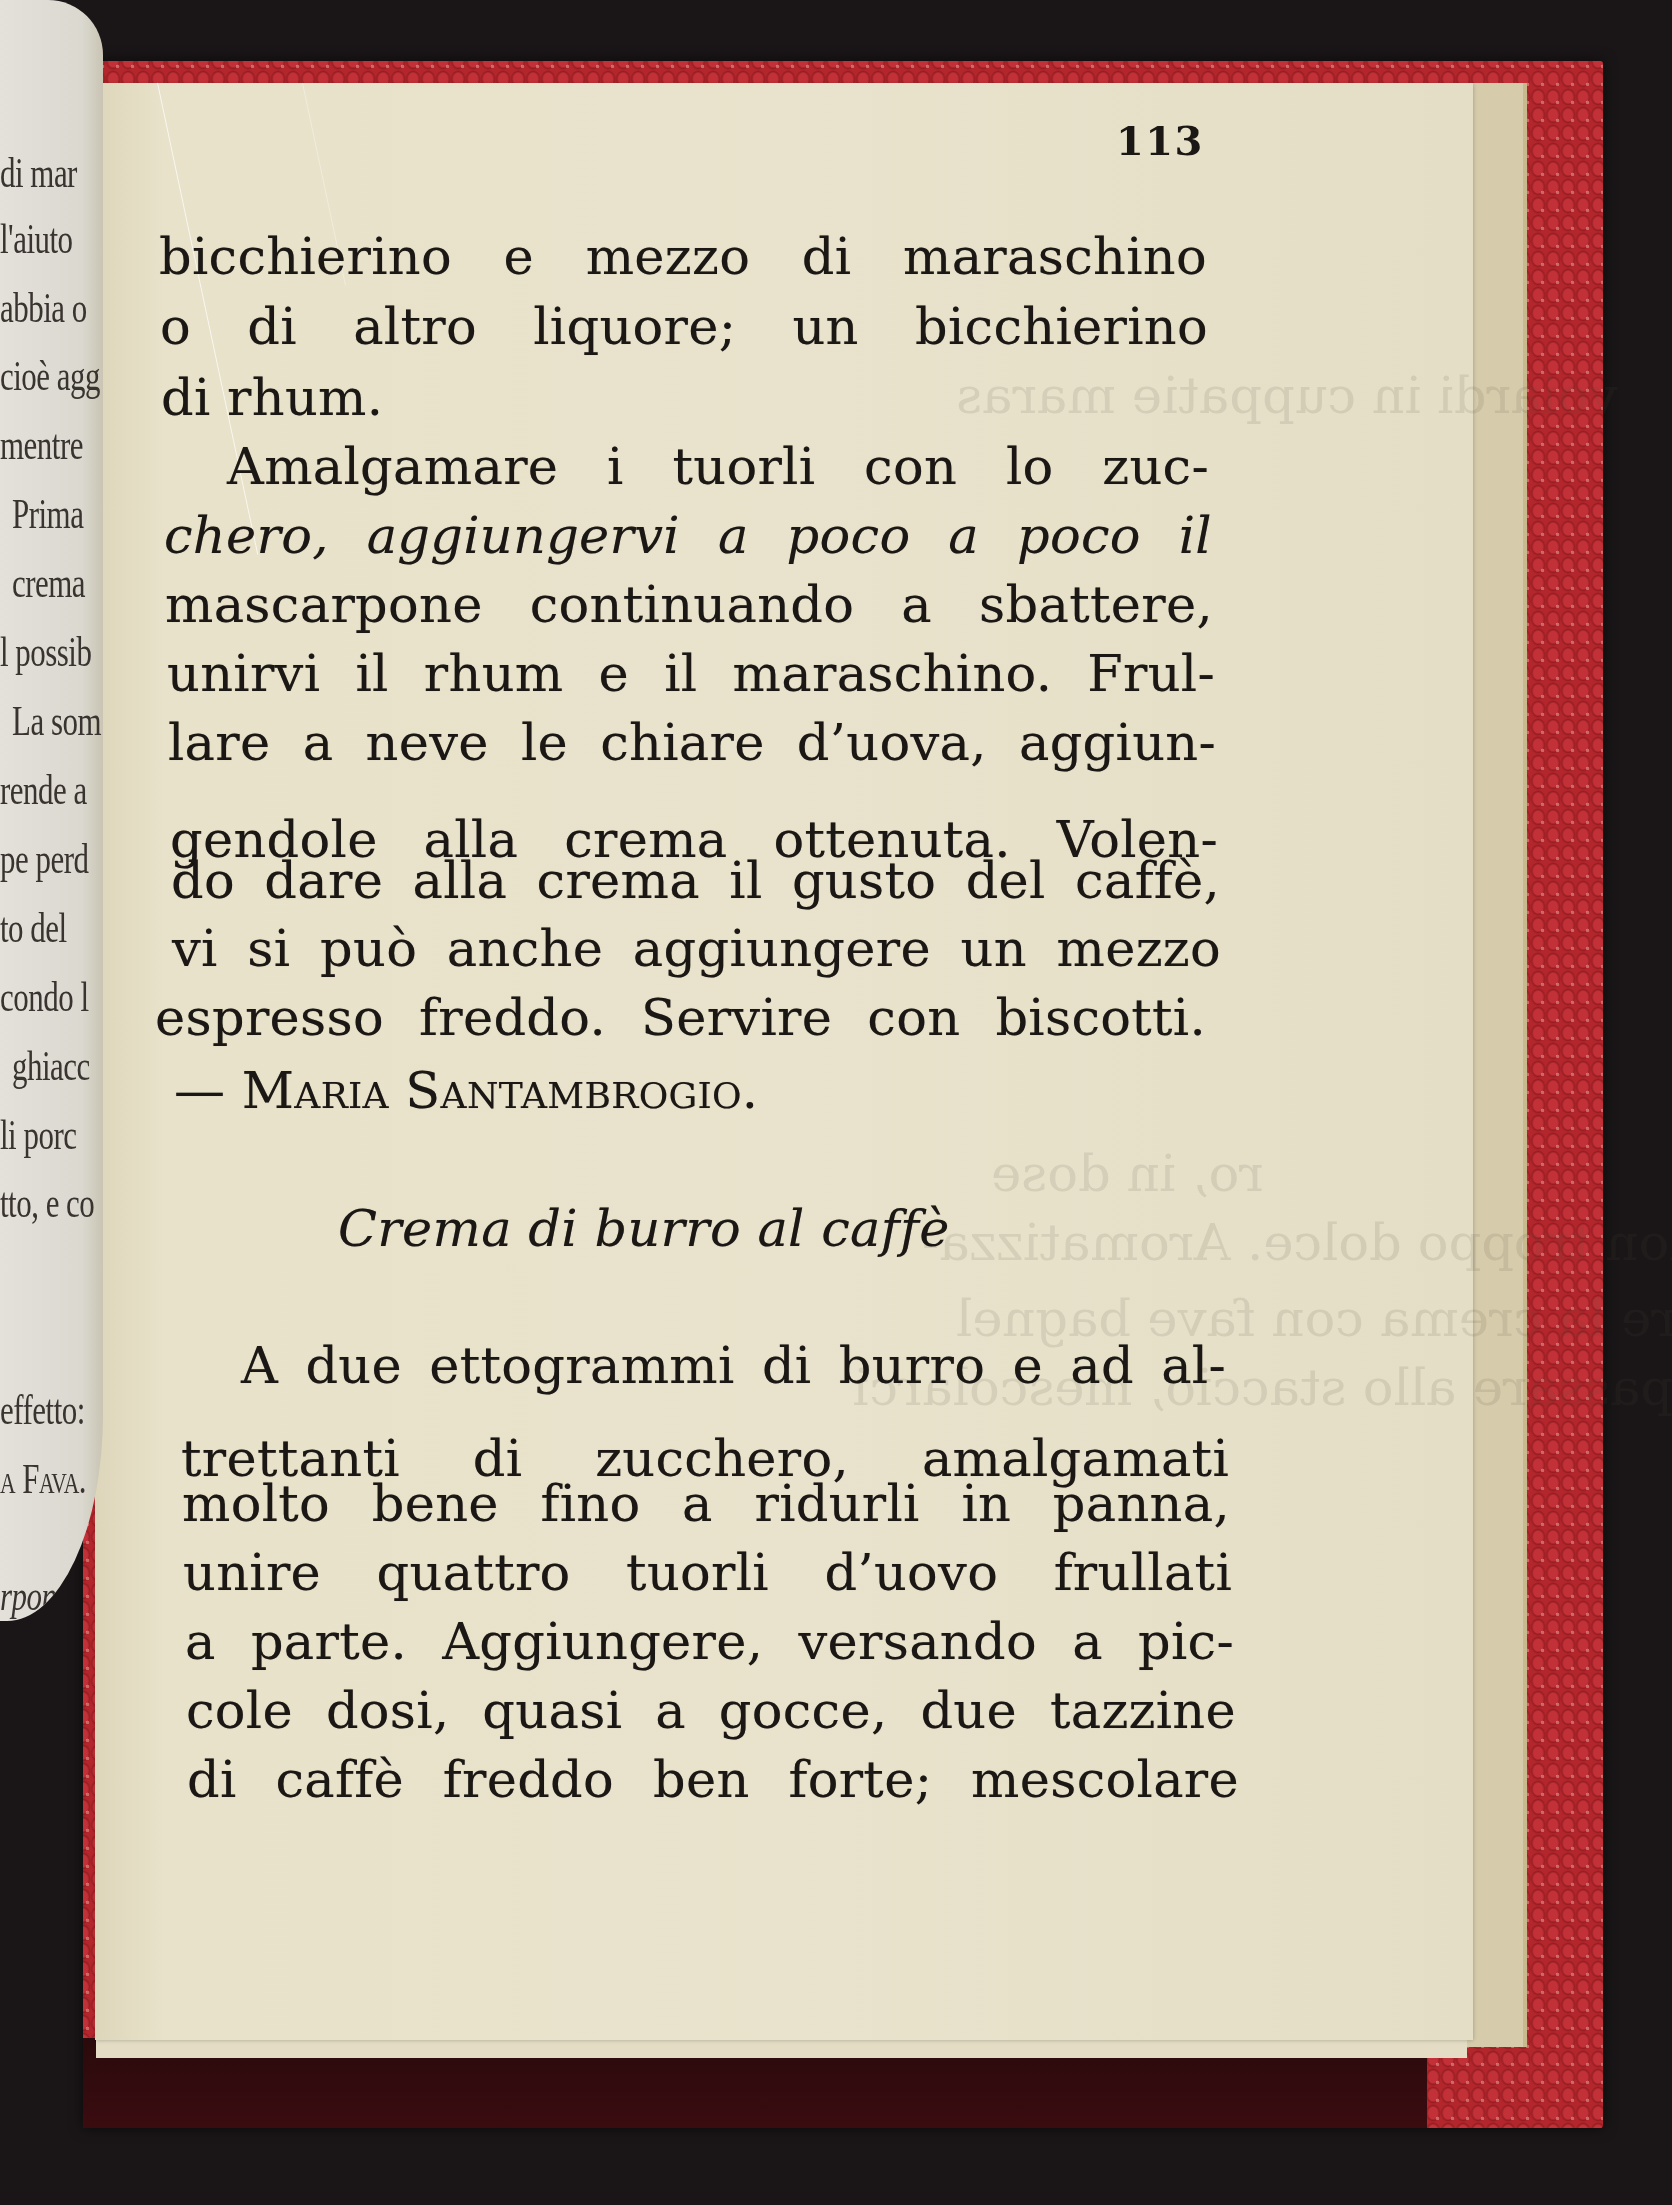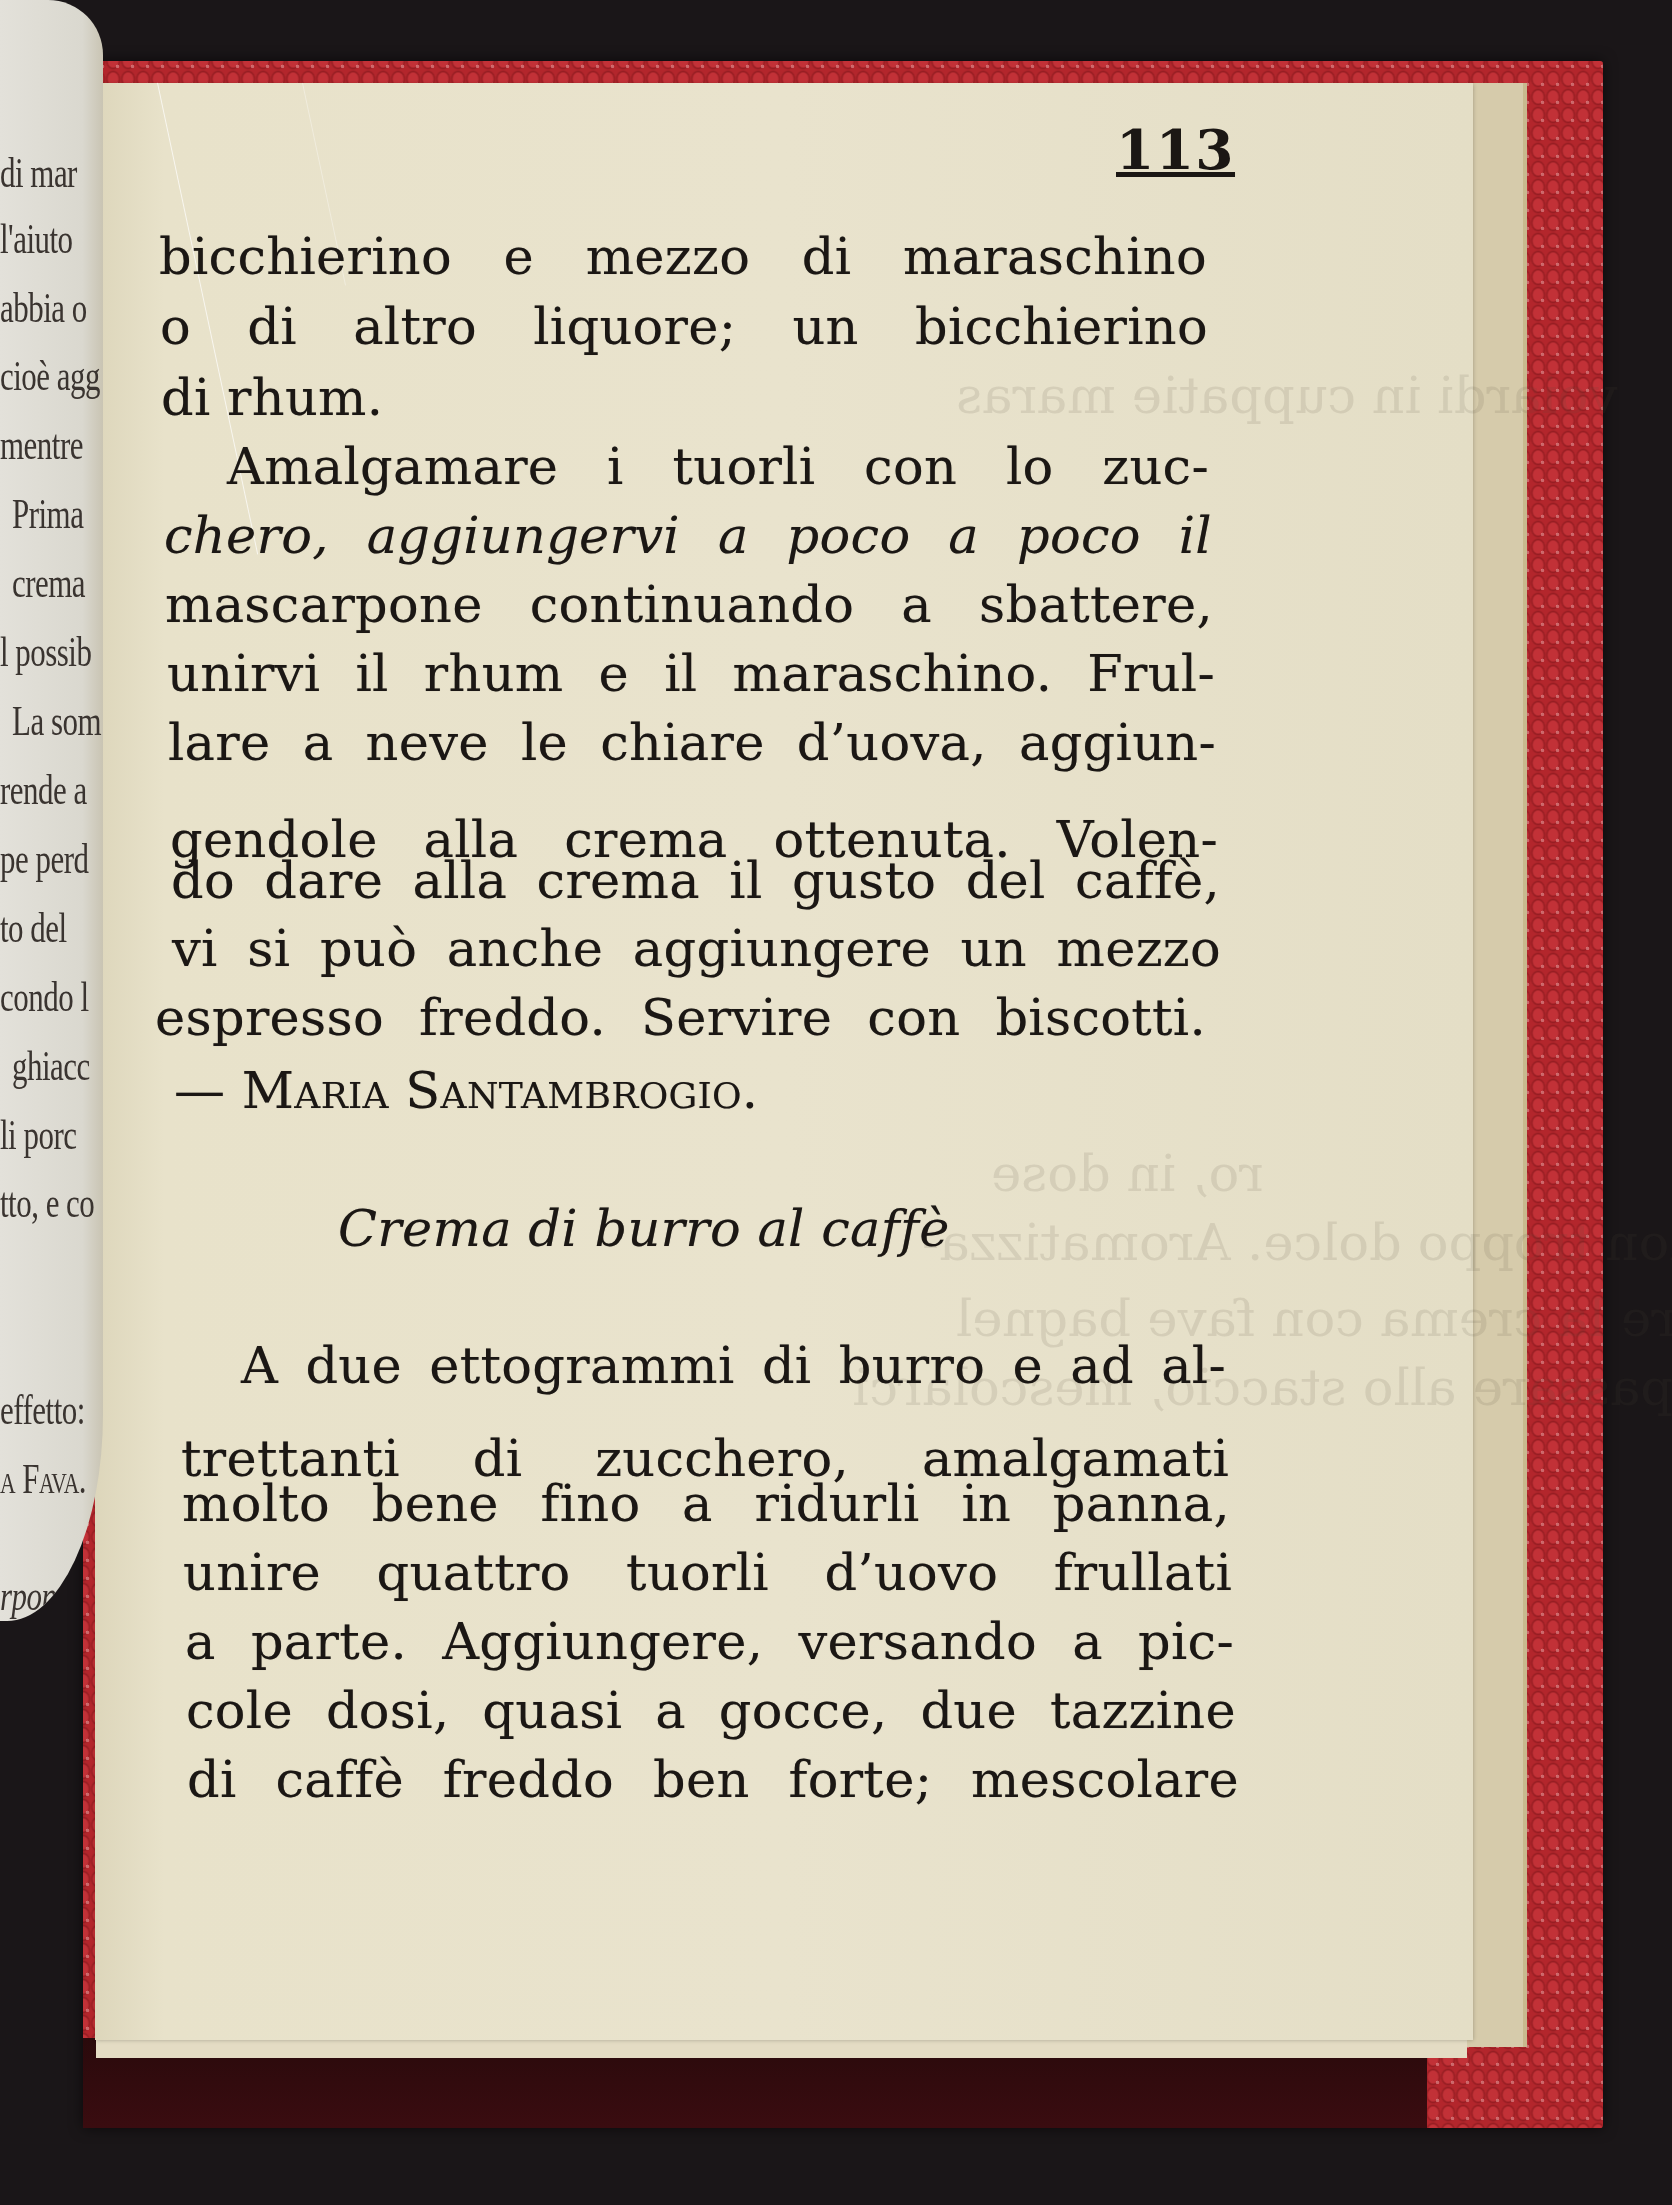--- a/index.html
+++ b/index.html
@@ -54,22 +54,22 @@
     overflow: hidden;
   }
   .left-page .frag {
     position: absolute; left: 0; white-space: nowrap;
     font-family: "Liberation Serif", serif; font-size: 43px; color: #3a3430;
     transform: scaleX(0.72); transform-origin: left center;
     letter-spacing: -0.7px;
   }
   .left-page .frag.italic { font-style: italic; }
   .page-number {
-    position: absolute; left: 1116px; top: 117px; font-size: 55px; font-weight: bold;
-    color: #1b1714; letter-spacing: 1.4px; text-decoration: underline;
+    position: absolute; left: 1116px; top: 117px; font-size: 40px; font-weight: bold;
+    color: #1b1714; letter-spacing: 1.4px;
   }
   .line {
     position: absolute; font-size: 51px; line-height: 1; white-space: nowrap;
     color: #1b1714; letter-spacing: 0.3px;
     text-shadow: 0 0 0.7px rgba(0,0,0,0.4);
   }
   .just { text-align: justify; text-align-last: justify; }
   .author { font-variant: small-caps; }
   .heading { font-style: italic; }
   .bleed {

